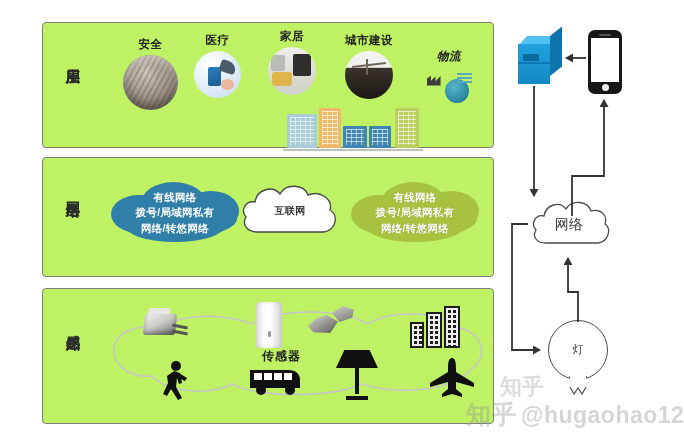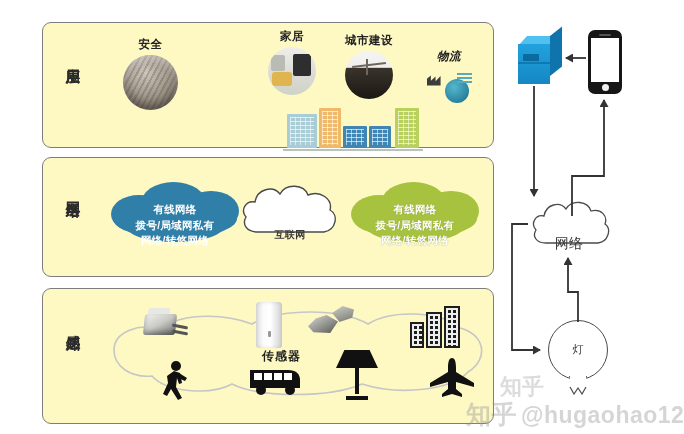--- a/index.html
+++ b/index.html
@@ -8,22 +8,22 @@
     background:#ffffff;
     font-family:"Liberation Sans","DejaVu Sans",sans-serif;
     overflow:hidden;position:relative;
   }
   .stage{position:absolute;inset:0;}
 
   
   .panel{
     position:absolute;
     border:1.6px solid #7d7d7d;
-    border-radius:9px;
-    background:#fef9c3;
+    border-radius:4px;
+    background:#bef264;
     box-sizing:border-box;
   }
   #panel-app{left:42px;top:22px;width:452px;height:126px;}
   #panel-net{left:42px;top:157px;width:452px;height:120px;}
   #panel-sense{left:42px;top:288px;width:452px;height:136px;}
 
   .layer-label{
     position:absolute;
     left:14px;
     width:26px;
@@ -129,21 +129,21 @@
                repeating-linear-gradient(90deg,rgba(255,255,255,.55) 0 1px,transparent 1px 5px);}
   .sky-base{position:absolute;left:0;bottom:0;width:140px;height:2px;background:#b9c4b8;}
 
   
   .cloud{position:absolute;}
   .cloud .body,.cloud .b1,.cloud .b2,.cloud .b3,.cloud .b4{
     position:absolute;border-radius:50%;
   }
   .cloud-txt{
     position:absolute;inset:0;display:flex;flex-direction:column;
-    align-items:center;justify-content:flex-end;
+    align-items:center;justify-content:center;
     font-size:10.5px;font-weight:700;line-height:1.45;
     white-space:nowrap;z-index:4;letter-spacing:.3px;
   }
   .blue .body,.blue .b1,.blue .b2,.blue .b3,.blue .b4{background:#2f7fa8;}
   .green .body,.green .b1,.green .b2,.green .b3,.green .b4{background:#a7c23f;}
   .blue .cloud-txt{color:#ffffff;}
   .green .cloud-txt{color:#ffffff;text-shadow:0 0 1px rgba(120,140,40,.8);}
 
   #cloud-blue{left:105px;top:178px;width:140px;height:70px;}
   #cloud-green{left:345px;top:178px;width:140px;height:70px;}
@@ -270,20 +270,26 @@
 <div class="stage">
 
   <div class="panel" id="panel-app">
     <div class="layer-label" id="label-app">应用层</div>
 
     <div class="app-item" style="left:80px;top:14px;">
       <div class="app-cap">安全</div>
       <div class="circ ic-security"></div>
     </div>
 
+    <div class="app-item" style="left:151px;top:10px;">
+      <div class="app-cap">医疗</div>
+      <div class="circ ic-medical">
+          <span class="med-dot"></span>
+        </div>
+    </div>
 
     <div class="app-item" style="left:225px;top:6px;">
       <div class="app-cap">家居</div>
       <div class="circ ic-home">
           <span class="home-b"></span>
         </div>
     </div>
 
     <div class="app-item" style="left:302px;top:10px;">
       <div class="app-cap">城市建设</div>

